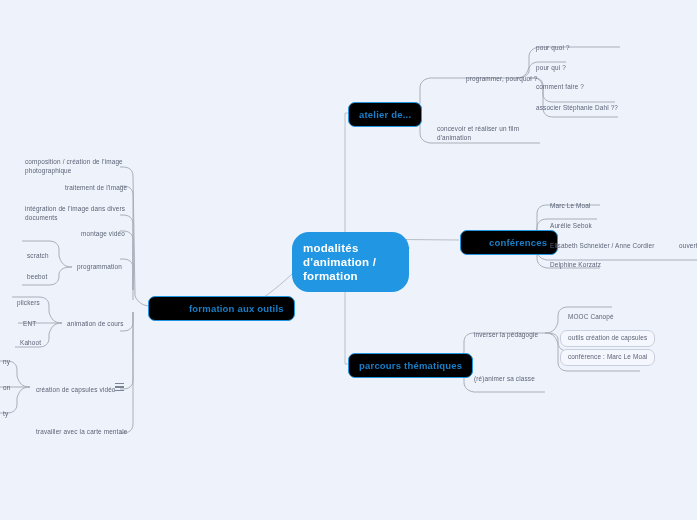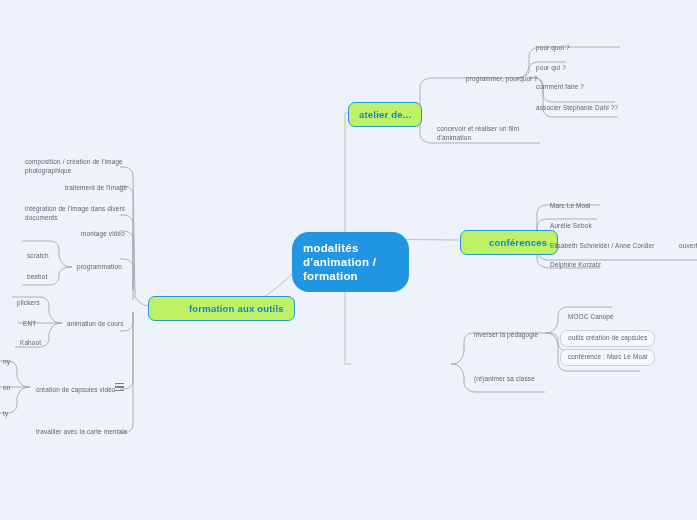--- a/index.html
+++ b/index.html
@@ -23,21 +23,21 @@
     font-size:11.5px;
     line-height:14px;
     border-radius:17px;
     padding:9px 11px;
     white-space:pre-line;
     letter-spacing:.2px;
   }
 
   
   .main{
-    background:#bef264;
+    background:#000000;
     border:1.6px solid #2196e3;
     color:#1a7fc8;
     font-weight:bold;
     font-size:9.5px;
     border-radius:7px;
     padding:6px 10px;
     letter-spacing:.2px;
   }
 
   
@@ -145,20 +145,21 @@
 
   <div class="node main" style="left:460px;top:230px;padding-left:28px;">conférences</div>
 
   <div class="node leaf" style="left:547px;top:200px;">Marc Le Moal</div>
   <div class="node leaf" style="left:547px;top:220px;">Aurélie Sebok</div>
   <div class="node leaf" style="left:547px;top:240px;">Elisabeth Schneider / Anne Cordier</div>
   <div class="node leaf" style="left:547px;top:259px;">Delphine Korzatz</div>
 
   <div class="node leaf" style="left:676px;top:240px;">ouvert</div>
 
+  <div class="node main" style="left:348px;top:353px;">parcours thématiques</div>
 
   <div class="node leaf" style="left:471px;top:329px;">inverser la pédagogie</div>
 
   <div class="node leaf" style="left:565px;top:311px;">MOOC Canopé</div>
   <div class="node leaf boxed" style="left:560px;top:330px;">outils création de capsules</div>
   <div class="node leaf boxed" style="left:560px;top:349px;">conférence : Marc Le Moal</div>
 
   <div class="node leaf" style="left:471px;top:373px;">(ré)animer sa classe</div>
 
   <div class="node main" style="left:148px;top:296px;padding-left:40px;">formation aux outils</div>

